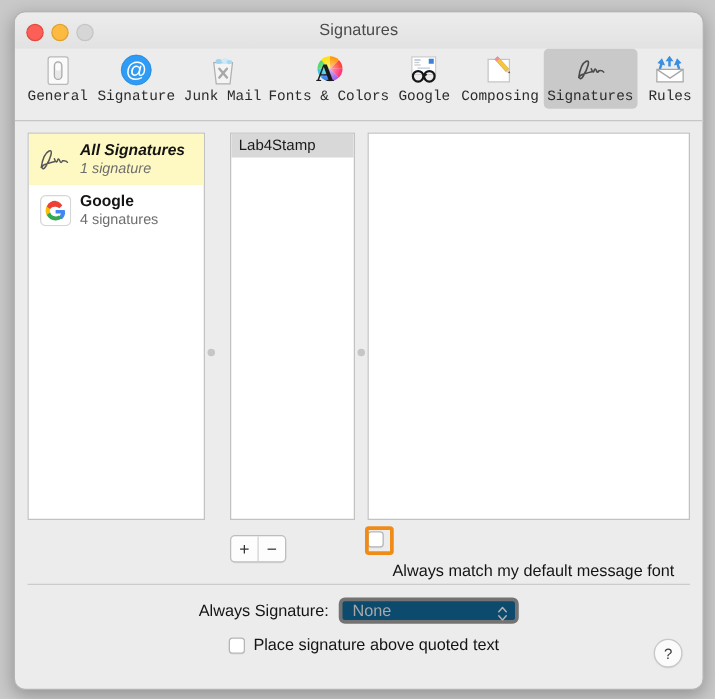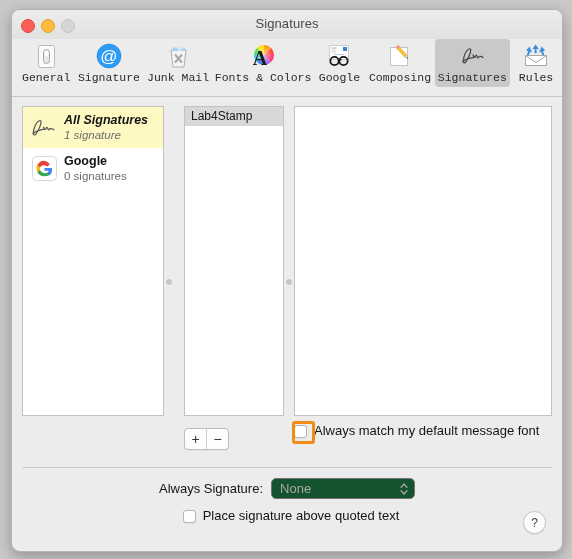--- a/index.html
+++ b/index.html
@@ -183,21 +183,21 @@
     width: 13px; height: 13px;
     border: 1px solid #b5b5b5;
     border-radius: 3px;
     background: #fff;
     box-sizing: border-box;
     flex: 0 0 13px;
     margin-top: 2px;
     box-shadow: 0 0.5px 0.5px rgba(0,0,0,0.07);
     cursor: default;
   }
-  #match-texts { margin-left: 7px; display: flex; flex-direction: column; }
+  #match-texts { margin-left: 7px; display: flex; flex-direction: column; margin-top: 26px; }
   #match-label { font-size: 13px; color: #141414; line-height: 16px; white-space: nowrap;}
   #match-sub   { font-size: 11.5px; color: #757575; margin-top: 1px; white-space: nowrap;}
 
   
   #divider {
     position: absolute;
     left: 10px; top: 457px;
     width: 530px; height: 1px;
     background: #cccccc;
   }
@@ -209,23 +209,23 @@
     width: 100%;
     display: flex; align-items: center; justify-content: center;
   }
   #choose-label {
     font-size: 13px; color: #141414;
     margin-right: 8px;
   }
   #choose-popup {
     position: relative;
     width: 144px; height: 21px;
-    border: 1px solid #737373;
+    border: 3px solid #737373;
     border-radius: 5px;
-    background: #14532d;
+    background: #0c4a6e;
     box-sizing: border-box;
     display: flex; align-items: center;
     cursor: default;
   }
   #choose-value {
     font-size: 13px; color: #a8a8a8;
     margin-left: 8px;
   }
   #choose-arrows {
     position: absolute; right: 6px; top: 3px;
@@ -419,21 +419,21 @@
             <g transform="translate(12.5,12.5)">
               <path d="M7.3 -0.6 h-7.3 v2.9 h4.2 a3.7 3.7 0 0 1 -1.6 2.4 v2 h2.6 a7.7 7.7 0 0 0 2.1 -7.3 Z" fill="#4285f4"></path>
               <path d="M0 7.8 a7.6 7.6 0 0 0 5.2 -1.9 l-2.6 -2 a4.7 4.7 0 0 1 -7 -2.5 h-2.7 v2.1 A7.8 7.8 0 0 0 0 7.8 Z" fill="#34a853"></path>
               <path d="M-4.4 1.4 a4.7 4.7 0 0 1 0 -3 v-2.1 h-2.7 a7.8 7.8 0 0 0 0 7.2 Z" fill="#fbbc05"></path>
               <path d="M0 -3.1 a4.2 4.2 0 0 1 3 1.2 l2.3 -2.3 A7.5 7.5 0 0 0 0 -7.8 a7.8 7.8 0 0 0 -7.1 4.4 l2.7 2.1 A4.7 4.7 0 0 1 0 -3.1 Z" fill="#ea4335"></path>
             </g>
           </svg>
         </div>
         <div class="acct-text">
           <span class="acct-name">Google</span>
-          <span class="acct-sub">0 signatures</span>
+          <span class="acct-sub">4 signatures</span>
         </div>
       </div>
     </div>
 
     <div class="splitter" id="split-1">
       <div class="split-dot"></div>
     </div>
 
     <div class="pane-box" id="pane-list">
       <div class="sig-row selected">Lab4Stamp</div>

